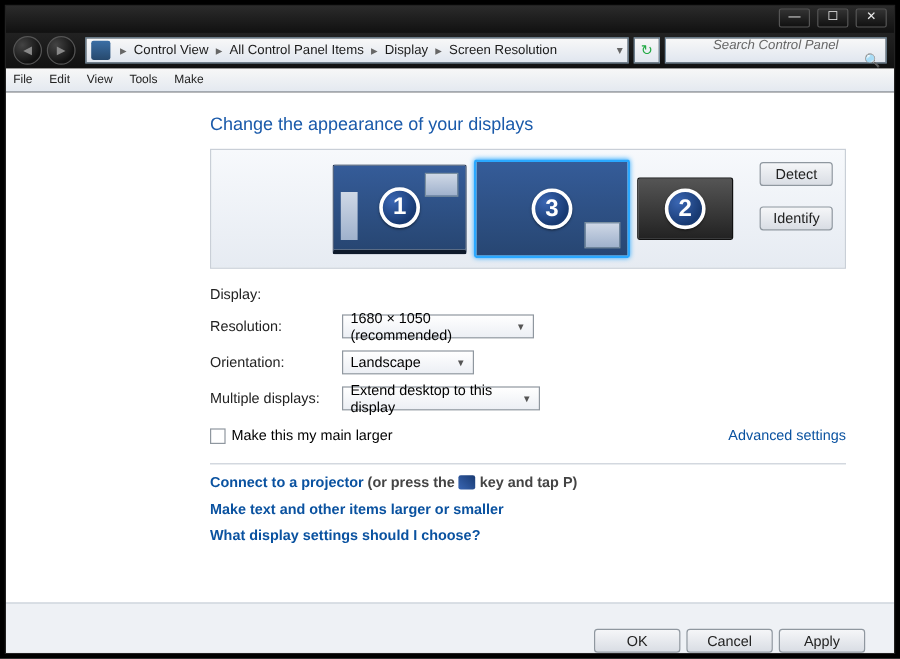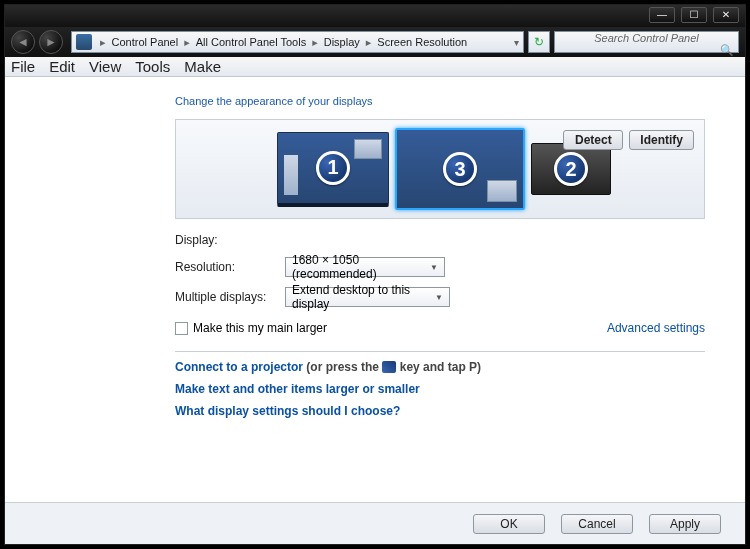--- a/index.html
+++ b/index.html
@@ -11,48 +11,48 @@
   .addr-row { height:30px; background:linear-gradient(to bottom,#222,#111); display:flex; align-items:center; padding:0 6px; }
   .nav-circle { width:24px; height:24px; border-radius:12px; background:radial-gradient(circle at 30% 30%, #444, #111 70%); border:1px solid #555; margin-right:4px; display:flex; align-items:center; justify-content:center; color:#888; font-size:12px; }
   .breadcrumb-bar { flex:1; margin:0 4px; height:22px; background:linear-gradient(to bottom,#f8f8f8,#e0e6ef); border:1px solid #7a8fa0; display:flex; align-items:center; font-size:11px; color:#1a1a1a; }
   .bc-icon { width:16px; height:16px; margin:0 4px; background:linear-gradient(to bottom,#3a6ea5,#27496d); border-radius:2px; }
   .bc-sep { color:#666; padding:0 4px; }
   .bc-item { padding:0 2px; cursor:default; }
   .bc-drop { color:#666; margin-left:auto; margin-right:4px; font-size:10px; }
   .refresh { width:22px; height:22px; background:linear-gradient(to bottom,#f8f8f8,#e0e6ef); border:1px solid #7a8fa0; margin-right:4px; display:flex; align-items:center; justify-content:center; font-size:12px; color:#2a4; }
   .searchbox { width:185px; height:22px; background:linear-gradient(to bottom,#f8f8f8,#e0e6ef); border:1px solid #7a8fa0; display:flex; align-items:center; padding:0 4px; font-size:11px; color:#666; font-style:italic;flex-direction:column; }
   .search-mag { margin-left:auto; color:#444; font-style:normal; }
-  .menubar { height:20px; background:linear-gradient(to bottom,#f7f7f7,#e4e9f0); display:flex; align-items:center; padding:0 6px; font-size:15px; color:#222; border-bottom:1px solid #c0c8d0;}
+  .menubar { height:20px; background:linear-gradient(to bottom,#f7f7f7,#e4e9f0); display:flex; align-items:center; padding:0 6px; font-size:10px; color:#222; border-bottom:1px solid #c0c8d0;}
   .menu-item { margin-right:14px; cursor:default; }
   .client { position:absolute; left:0; right:0; top:72px; bottom:0; background:#fff; }
   .content { padding:18px 40px 0 170px; }
-  h1.heading { font-size:11px; font-weight:normal; color:#1a5aaa; margin:0 0 12px 0; }
+  h1.heading { font-size:15px; font-weight:normal; color:#1a5aaa; margin:0 0 12px 0; }
   .preview-box { border:1px solid #c9cfd7; height:100px; background:linear-gradient(to bottom,#f7f9fc,#e6ebf2); position:relative; display:flex; align-items:center; }
   .mon-wrap { flex:1; display:flex; justify-content:center; align-items:center; gap:6px; padding-left:8px;}
   .monitor { background:linear-gradient(to bottom,#355c99,#274672); border:1px solid #1b2e4d; border-bottom:4px solid #0e1a2b; border-radius:2px; position:relative; display:flex; align-items:center; justify-content:center; }
   .monitor.m1 { width:112px; height:75px; }
   .monitor.m3 { width:130px; height:82px; border:2px solid #2aa8ff; box-shadow:0 0 4px #2aa8ff; }
   .monitor.m2 { width:80px; height:52px; background:linear-gradient(to bottom,#555,#222); border:1px solid #111; }
   .mon-num { width:34px; height:34px; border-radius:17px; background:radial-gradient(circle at 30% 30%, #3a66b3, #183a72 70%); border:3px solid #fff; box-shadow:0 1px 2px rgba(0,0,0,0.5); color:#fff; font-weight:bold; font-size:20px; display:flex; align-items:center; justify-content:center; }
   .taskbar-mini { position:absolute; right:6px; bottom:6px; width:30px; height:22px; background:linear-gradient(to bottom,#cfd8e6,#9fb1cc); border:1px solid #7a8fa0; }
   .win-mini { position:absolute; left:6px; bottom:8px; width:14px; height:40px; background:linear-gradient(to bottom,#cfd8e6,#9fb1cc); }
   .win-mini2 { position:absolute; right:6px; top:6px; width:28px; height:20px; background:linear-gradient(to bottom,#cfd8e6,#9fb1cc); border:1px solid #7a8fa0;}
-  .side-btns { position:absolute; right:10px; top:10px; display:flex; flex-direction:row; gap:6px;font-weight:bold; }
+  .side-btns { position:absolute; right:10px; top:10px; display:flex; flex-direction:column; gap:17px; }
   .btn { background:linear-gradient(to bottom,#f5f6f8,#d9dde4); border:1px solid #8f979f; border-radius:3px; padding:2px 10px; font-size:12px; color:#222; cursor:default; min-width:60px; text-align:center; }
   .form { margin-top:14px; }
   .frow { display:flex; align-items:center; margin-bottom:10px; }
   .flabel { width:110px; font-size:12px; color:#222; }
   .select { background:linear-gradient(to bottom,#fff,#eceff4); border:1px solid #8f979f; height:20px; padding:0 20px 0 6px; font-size:12px; display:flex; align-items:center; position:relative; }
   .select::after { content:"▼"; position:absolute; right:6px; font-size:8px; color:#555; }
   .checkbox-row { display:flex; align-items:center; margin-top:14px; }
   .chk { width:13px; height:13px; border:1px solid #8f979f; background:#fff; margin-right:5px; }
   .adv-link { margin-left:auto; color:#0a52a0; cursor:default; }
   .link { color:#0a52a0; display:block; margin-top:8px; cursor:default; font-size:12px;font-weight:bold; }
   .link .muted { color:#444; }
-  .bottom-bar { position:absolute; left:0; right:0; bottom:0; height:42px; border-top:1px solid #c9cfd7; background:#eef1f5; display:flex; align-items:center; justify-content:flex-end; padding-right:24px; gap:16px; }
+  .bottom-bar { position:absolute; left:0; right:0; bottom:0; height:42px; border-top:1px solid #c9cfd7; background:#eef1f5; display:flex; align-items:flex-end; justify-content:flex-end; padding-right:24px; gap:5px; }
   .btn2 { background:linear-gradient(to bottom,#f5f6f8,#d9dde4); border:1px solid #8f979f; border-radius:3px; padding:2px 0; font-size:12px; color:#222; cursor:default; width:72px; text-align:center; }
   .divider { height:1px; background:#c9cfd7; margin-top:16px; }
   .winkey { display:inline-block; width:14px; height:12px; background:linear-gradient(45deg,#3a66b3,#183a72); border-radius:2px; vertical-align:-2px; }
 </style>
 </head>
 <body>
 
 <div class="window">
   <div class="titlebar">
     <div class="win-buttons">
@@ -61,23 +61,23 @@
       <div class="win-btn">✕</div>
     </div>
   </div>
 
   <div class="addr-row">
     <div class="nav-circle">◄</div>
     <div class="nav-circle">►</div>
     <div class="breadcrumb-bar">
       <div class="bc-icon"></div>
       <span class="bc-sep">▸</span>
-      <span class="bc-item">Control Panel</span>
+      <span class="bc-item">Control View</span>
       <span class="bc-sep">▸</span>
-      <span class="bc-item">All Control Panel Tools</span>
+      <span class="bc-item">All Control Panel Items</span>
       <span class="bc-sep">▸</span>
       <span class="bc-item">Display</span>
       <span class="bc-sep">▸</span>
       <span class="bc-item">Screen Resolution</span>
       <span class="bc-drop">▾</span>
     </div>
     <div class="refresh">↻</div>
     <div class="searchbox">
       <span>Search Control Panel</span>
       <span class="search-mag">🔍</span>
@@ -119,20 +119,24 @@
 
       <div class="form">
         <div class="frow">
           <div class="flabel">Display:</div>
         </div>
         <div class="frow">
           <div class="flabel">Resolution:</div>
           <div class="select" style="width:160px">1680 × 1050 (recommended)</div>
         </div>
         <div class="frow">
+          <div class="flabel">Orientation:</div>
+          <div class="select" style="width:110px">Landscape</div>
+        </div>
+        <div class="frow">
           <div class="flabel">Multiple displays:</div>
           <div class="select" style="width:165px">Extend desktop to this display</div>
         </div>
       </div>
 
       <div class="checkbox-row">
         <div class="chk"></div>
         <span>Make this my main larger</span>
         <span class="adv-link">Advanced settings</span>
       </div>

